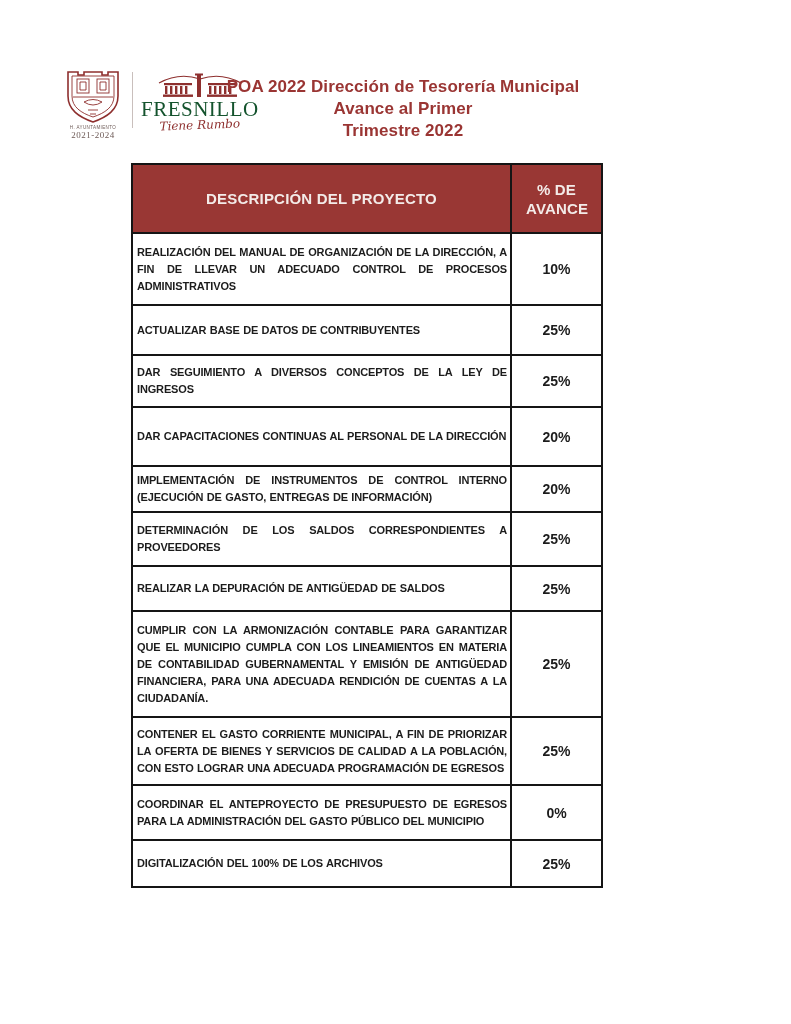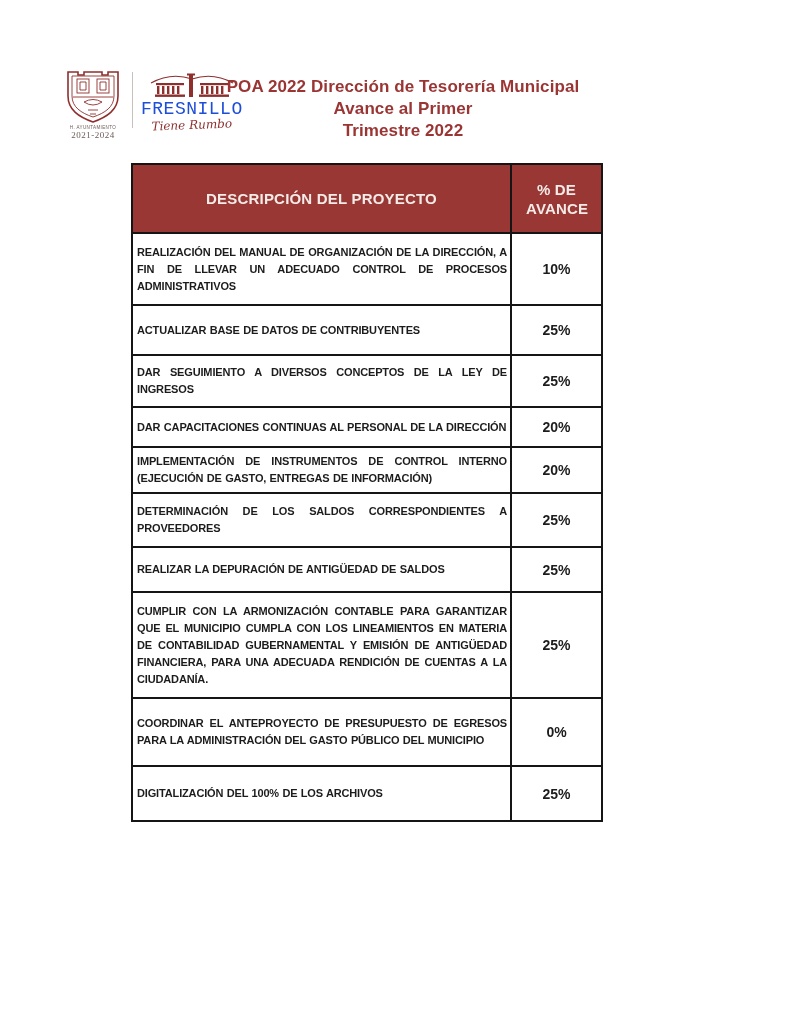--- a/index.html
+++ b/index.html
@@ -26,22 +26,22 @@
   .term {
     font-size: 9px; color: #6d5a56; letter-spacing: 0.5px;
     font-family: "Liberation Serif", serif;
   }
   .logo-divider {
     width: 1px; height: 56px; background: #c9bfbc; margin-top: 4px;
   }
   .brand-block { text-align: center; padding-top: 2px; }
   .brand-block svg { display: block; margin: 0 auto; }
   .brand {
-    font-family: Liberation Mono, monospace;
-    font-size: 18px; color: #1d4ed8; letter-spacing: 0.5px;
+    font-family: Liberation Serif, serif;
+    font-size: 21px; color: #14532d; letter-spacing: 0.5px;
     line-height: 18px; white-space: nowrap;
   }
   .tagline {
     font-family: "DejaVu Serif", serif; font-style: italic;
     font-size: 12px; color: #8e2f2e; line-height: 15px;
     transform: rotate(-2deg);
   }
 
   .title {
     position: absolute; left: 198px; top: 76px; width: 410px;
@@ -81,21 +81,21 @@
     letter-spacing: -0.15px;
     word-spacing: 0.5px;
   }
   td.pct {
     font-size: 14px; font-weight: bold;
     text-align: center; vertical-align: middle;
   }
   tbody tr:nth-child(1)  { height: 72px; }
   tbody tr:nth-child(2)  { height: 50px; }
   tbody tr:nth-child(3)  { height: 52px; margin-left: 48px; }
-  tbody tr:nth-child(4)  { height: 40px; }
+  tbody tr:nth-child(4)  { height: 59px; }
   tbody tr:nth-child(5)  { height: 43px; }
   tbody tr:nth-child(6)  { height: 54px; }
   tbody tr:nth-child(7)  { height: 45px; }
   tbody tr:nth-child(8)  { height: 106px; }
   tbody tr:nth-child(9)  { height: 68px; }
   tbody tr:nth-child(10) { height: 55px; }
   tbody tr:nth-child(11) { height: 47px; }
 </style>
 </head>
 <body>
@@ -198,20 +198,24 @@
   <tr>
     <td class="desc">REALIZAR LA DEPURACIÓN DE ANTIGÜEDAD DE SALDOS</td>
     <td class="pct">25%</td>
   </tr>
 
   <tr>
     <td class="desc">CUMPLIR CON LA ARMONIZACIÓN CONTABLE PARA GARANTIZAR QUE EL MUNICIPIO CUMPLA CON LOS LINEAMIENTOS EN MATERIA DE CONTABILIDAD GUBERNAMENTAL Y EMISIÓN DE ANTIGÜEDAD FINANCIERA, PARA UNA ADECUADA RENDICIÓN DE CUENTAS A LA CIUDADANÍA.</td>
     <td class="pct">25%</td>
   </tr>
 
+  <tr>
+    <td class="desc">CONTENER EL GASTO CORRIENTE MUNICIPAL, A FIN DE PRIORIZAR LA OFERTA DE BIENES Y SERVICIOS DE CALIDAD A LA POBLACIÓN, CON ESTO LOGRAR UNA ADECUADA PROGRAMACIÓN DE EGRESOS</td>
+    <td class="pct">25%</td>
+  </tr>
 
   <tr>
     <td class="desc">COORDINAR EL ANTEPROYECTO DE PRESUPUESTO DE EGRESOS PARA LA ADMINISTRACIÓN DEL GASTO PÚBLICO DEL MUNICIPIO</td>
     <td class="pct">0%</td>
   </tr>
 
   <tr>
     <td class="desc">DIGITALIZACIÓN DEL 100% DE LOS ARCHIVOS</td>
     <td class="pct">25%</td>
   </tr>

